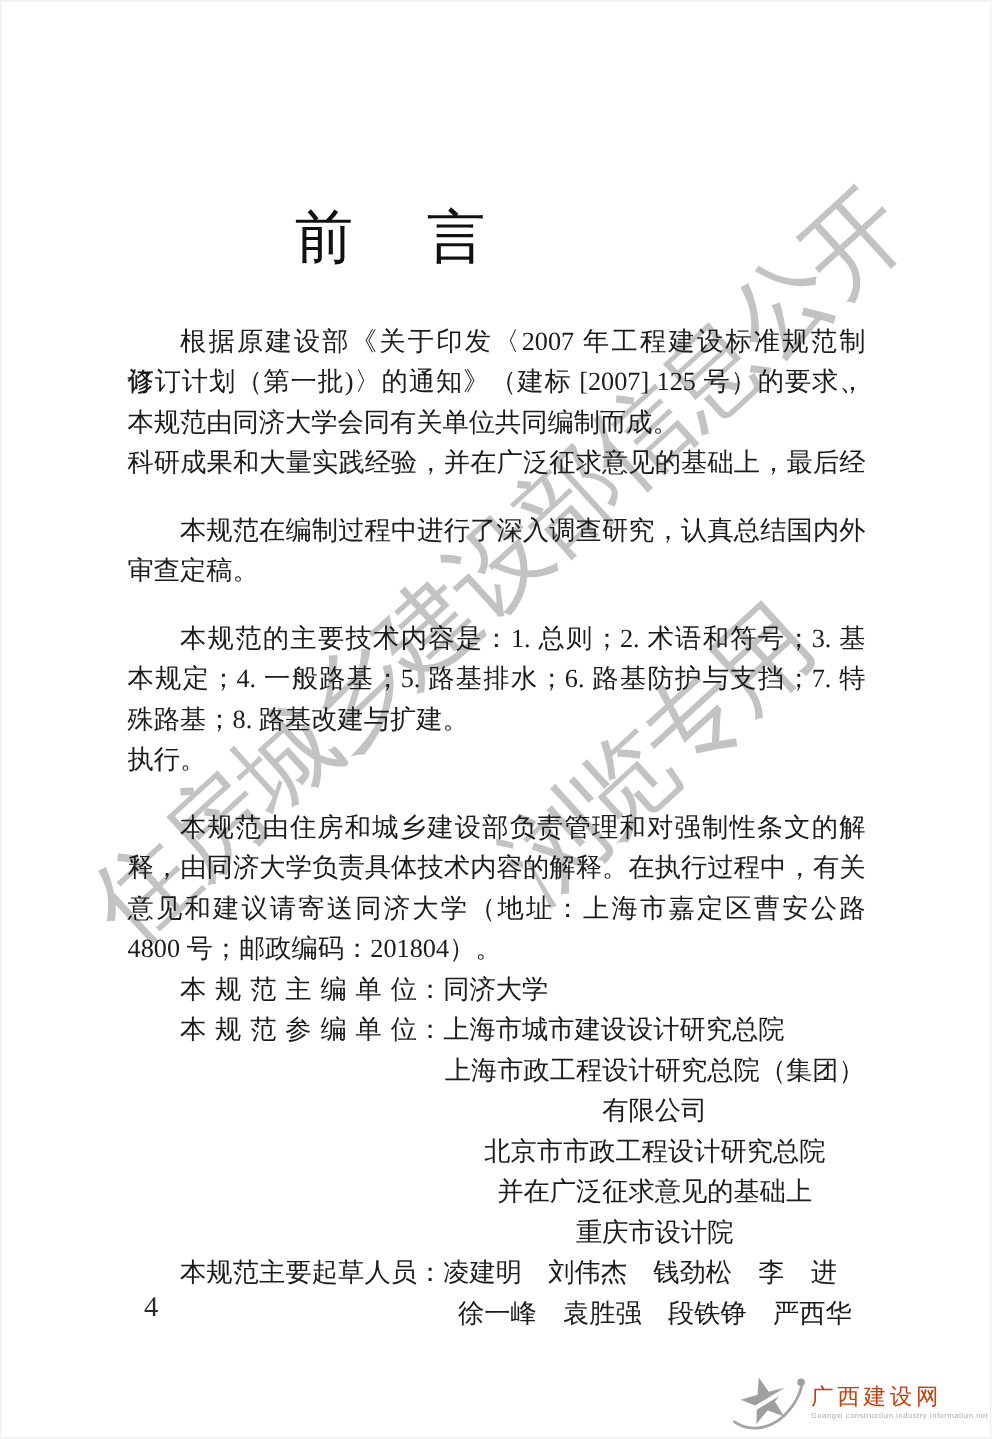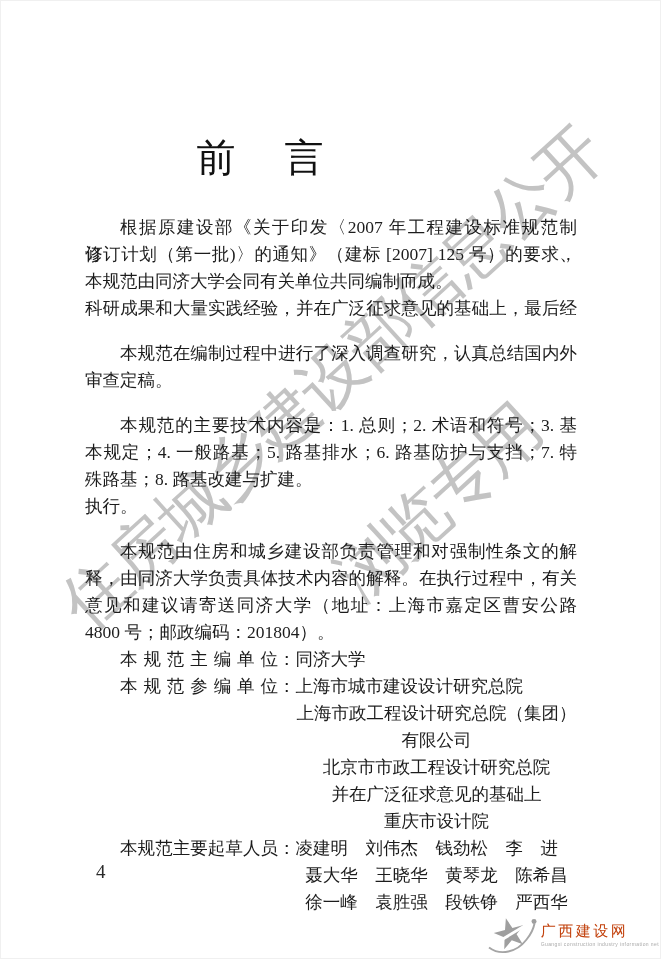--- a/index.html
+++ b/index.html
@@ -158,21 +158,20 @@
     </div>
     <div class="unit-cont">上海市政工程设计研究总院（集团）</div>
     <div class="unit-cont">有限公司</div>
     <div class="unit-cont">北京市市政工程设计研究总院</div>
     <div class="unit-cont">并在广泛征求意见的基础上</div>
     <div class="unit-cont">重庆市设计院</div>
 
     <div class="unit-row">
       <span class="unit-label">本规范主要起草人员</span><span>：</span><span>凌建明　刘伟杰　钱劲松　李　进</span>
     </div>
-    <div class="unit-cont">聂大华　王晓华　黄琴龙　陈希昌</div>
     <div class="unit-cont">徐一峰　袁胜强　段铁铮　严西华</div>
 
   </div>
 
   <div class="pageno">4</div>
 
   <div class="logo">
     <span>
       <svg width="50" height="46" viewBox="0 0 52 48" aria-hidden="true">
         <path d="M2 38 C 14 47, 31 43, 41 30 C 46 24, 48.5 18, 49.5 13" stroke="#a5a5a5" stroke-width="2" fill="none"></path>

